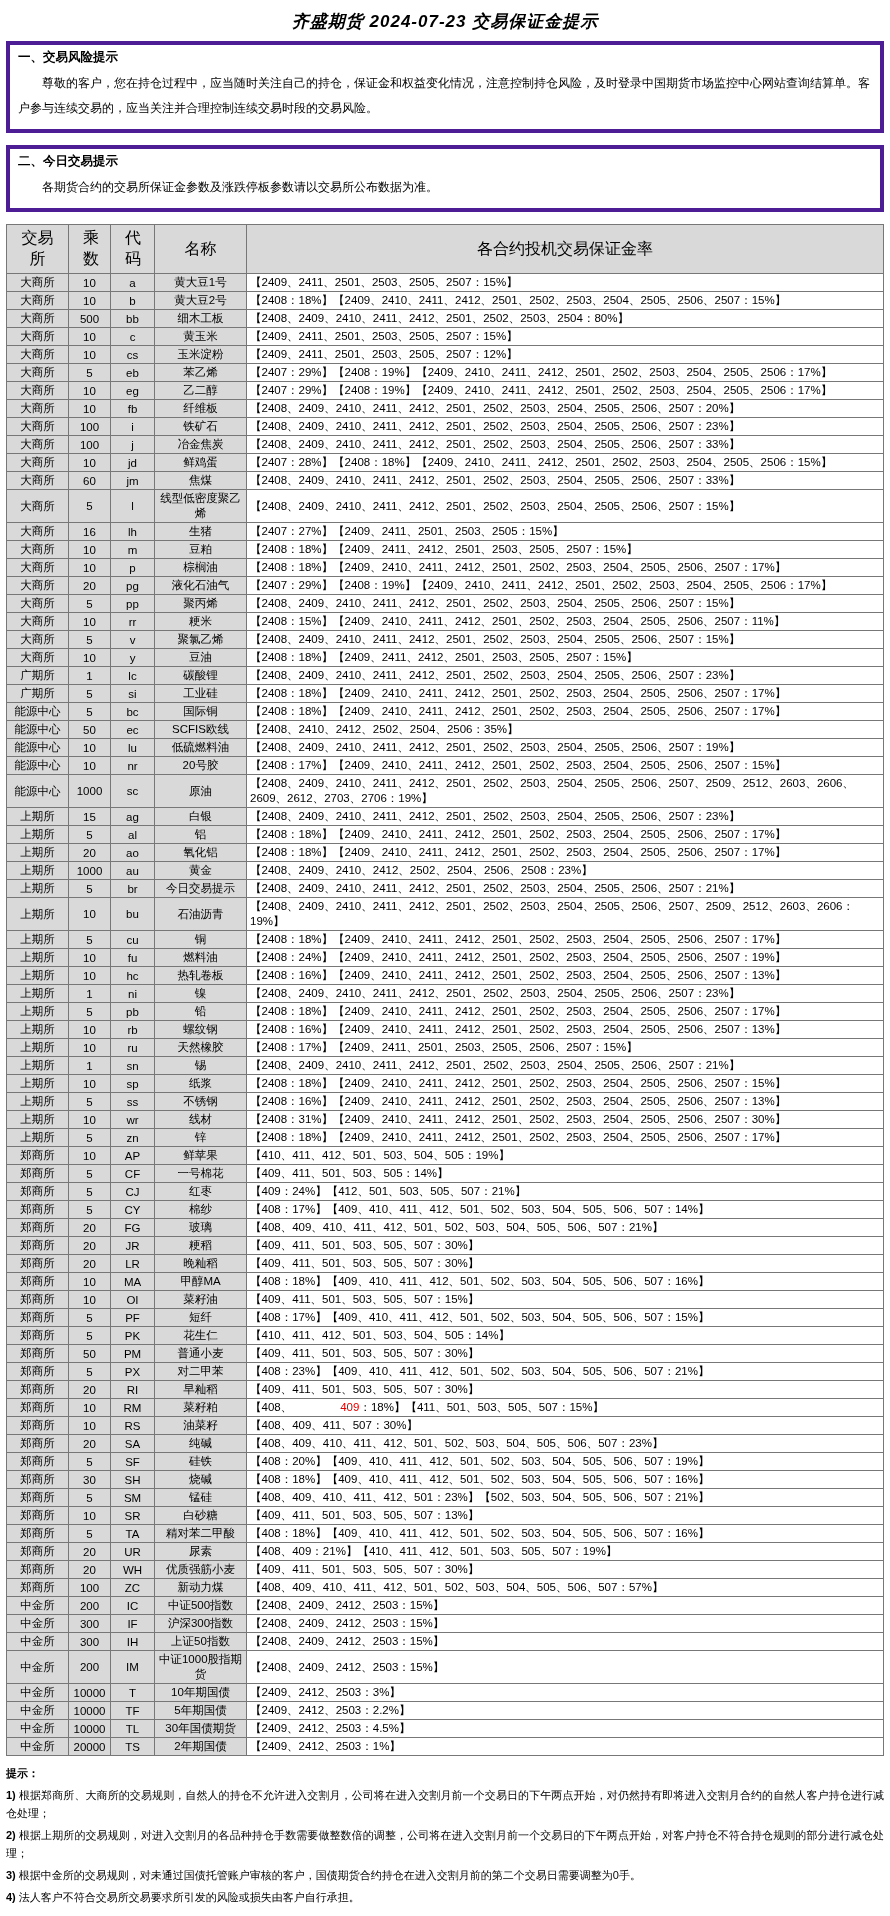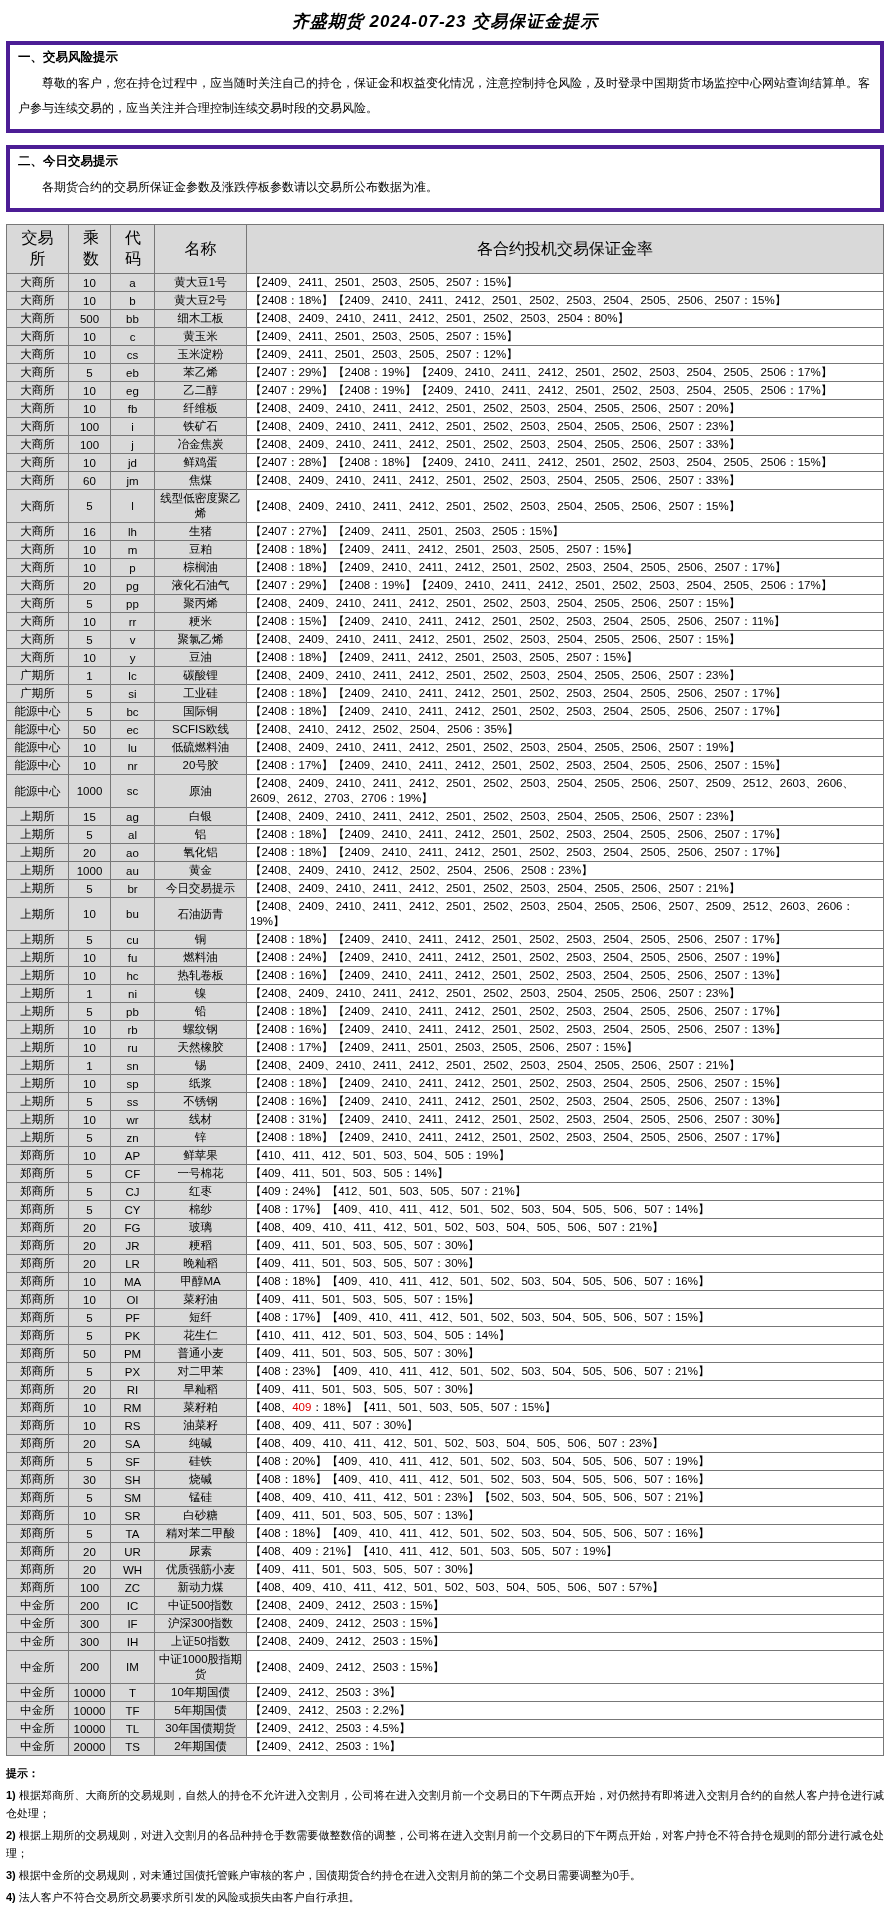--- a/index.html
+++ b/index.html
@@ -477,21 +477,21 @@
           <td class="c-mul">20</td>
           <td class="c-code">RI</td>
           <td class="c-name">早籼稻</td>
           <td class="c-rate">【409、411、501、503、505、507：30%】</td>
         </tr>
         <tr>
           <td class="c-ex">郑商所</td>
           <td class="c-mul">10</td>
           <td class="c-code">RM</td>
           <td class="c-name">菜籽粕</td>
-          <td class="c-rate">【408、<span class="red" style="font-weight: normal;">409</span>：18%】【411、501、503、505、507：15%】</td>
+          <td class="c-rate">【408、<span class="red" style="font-weight: normal; margin-left: 48px;">409</span>：18%】【411、501、503、505、507：15%】</td>
         </tr>
         <tr>
           <td class="c-ex">郑商所</td>
           <td class="c-mul">10</td>
           <td class="c-code">RS</td>
           <td class="c-name">油菜籽</td>
           <td class="c-rate">【408、409、411、507：30%】</td>
         </tr>
         <tr>
           <td class="c-ex">郑商所</td>

